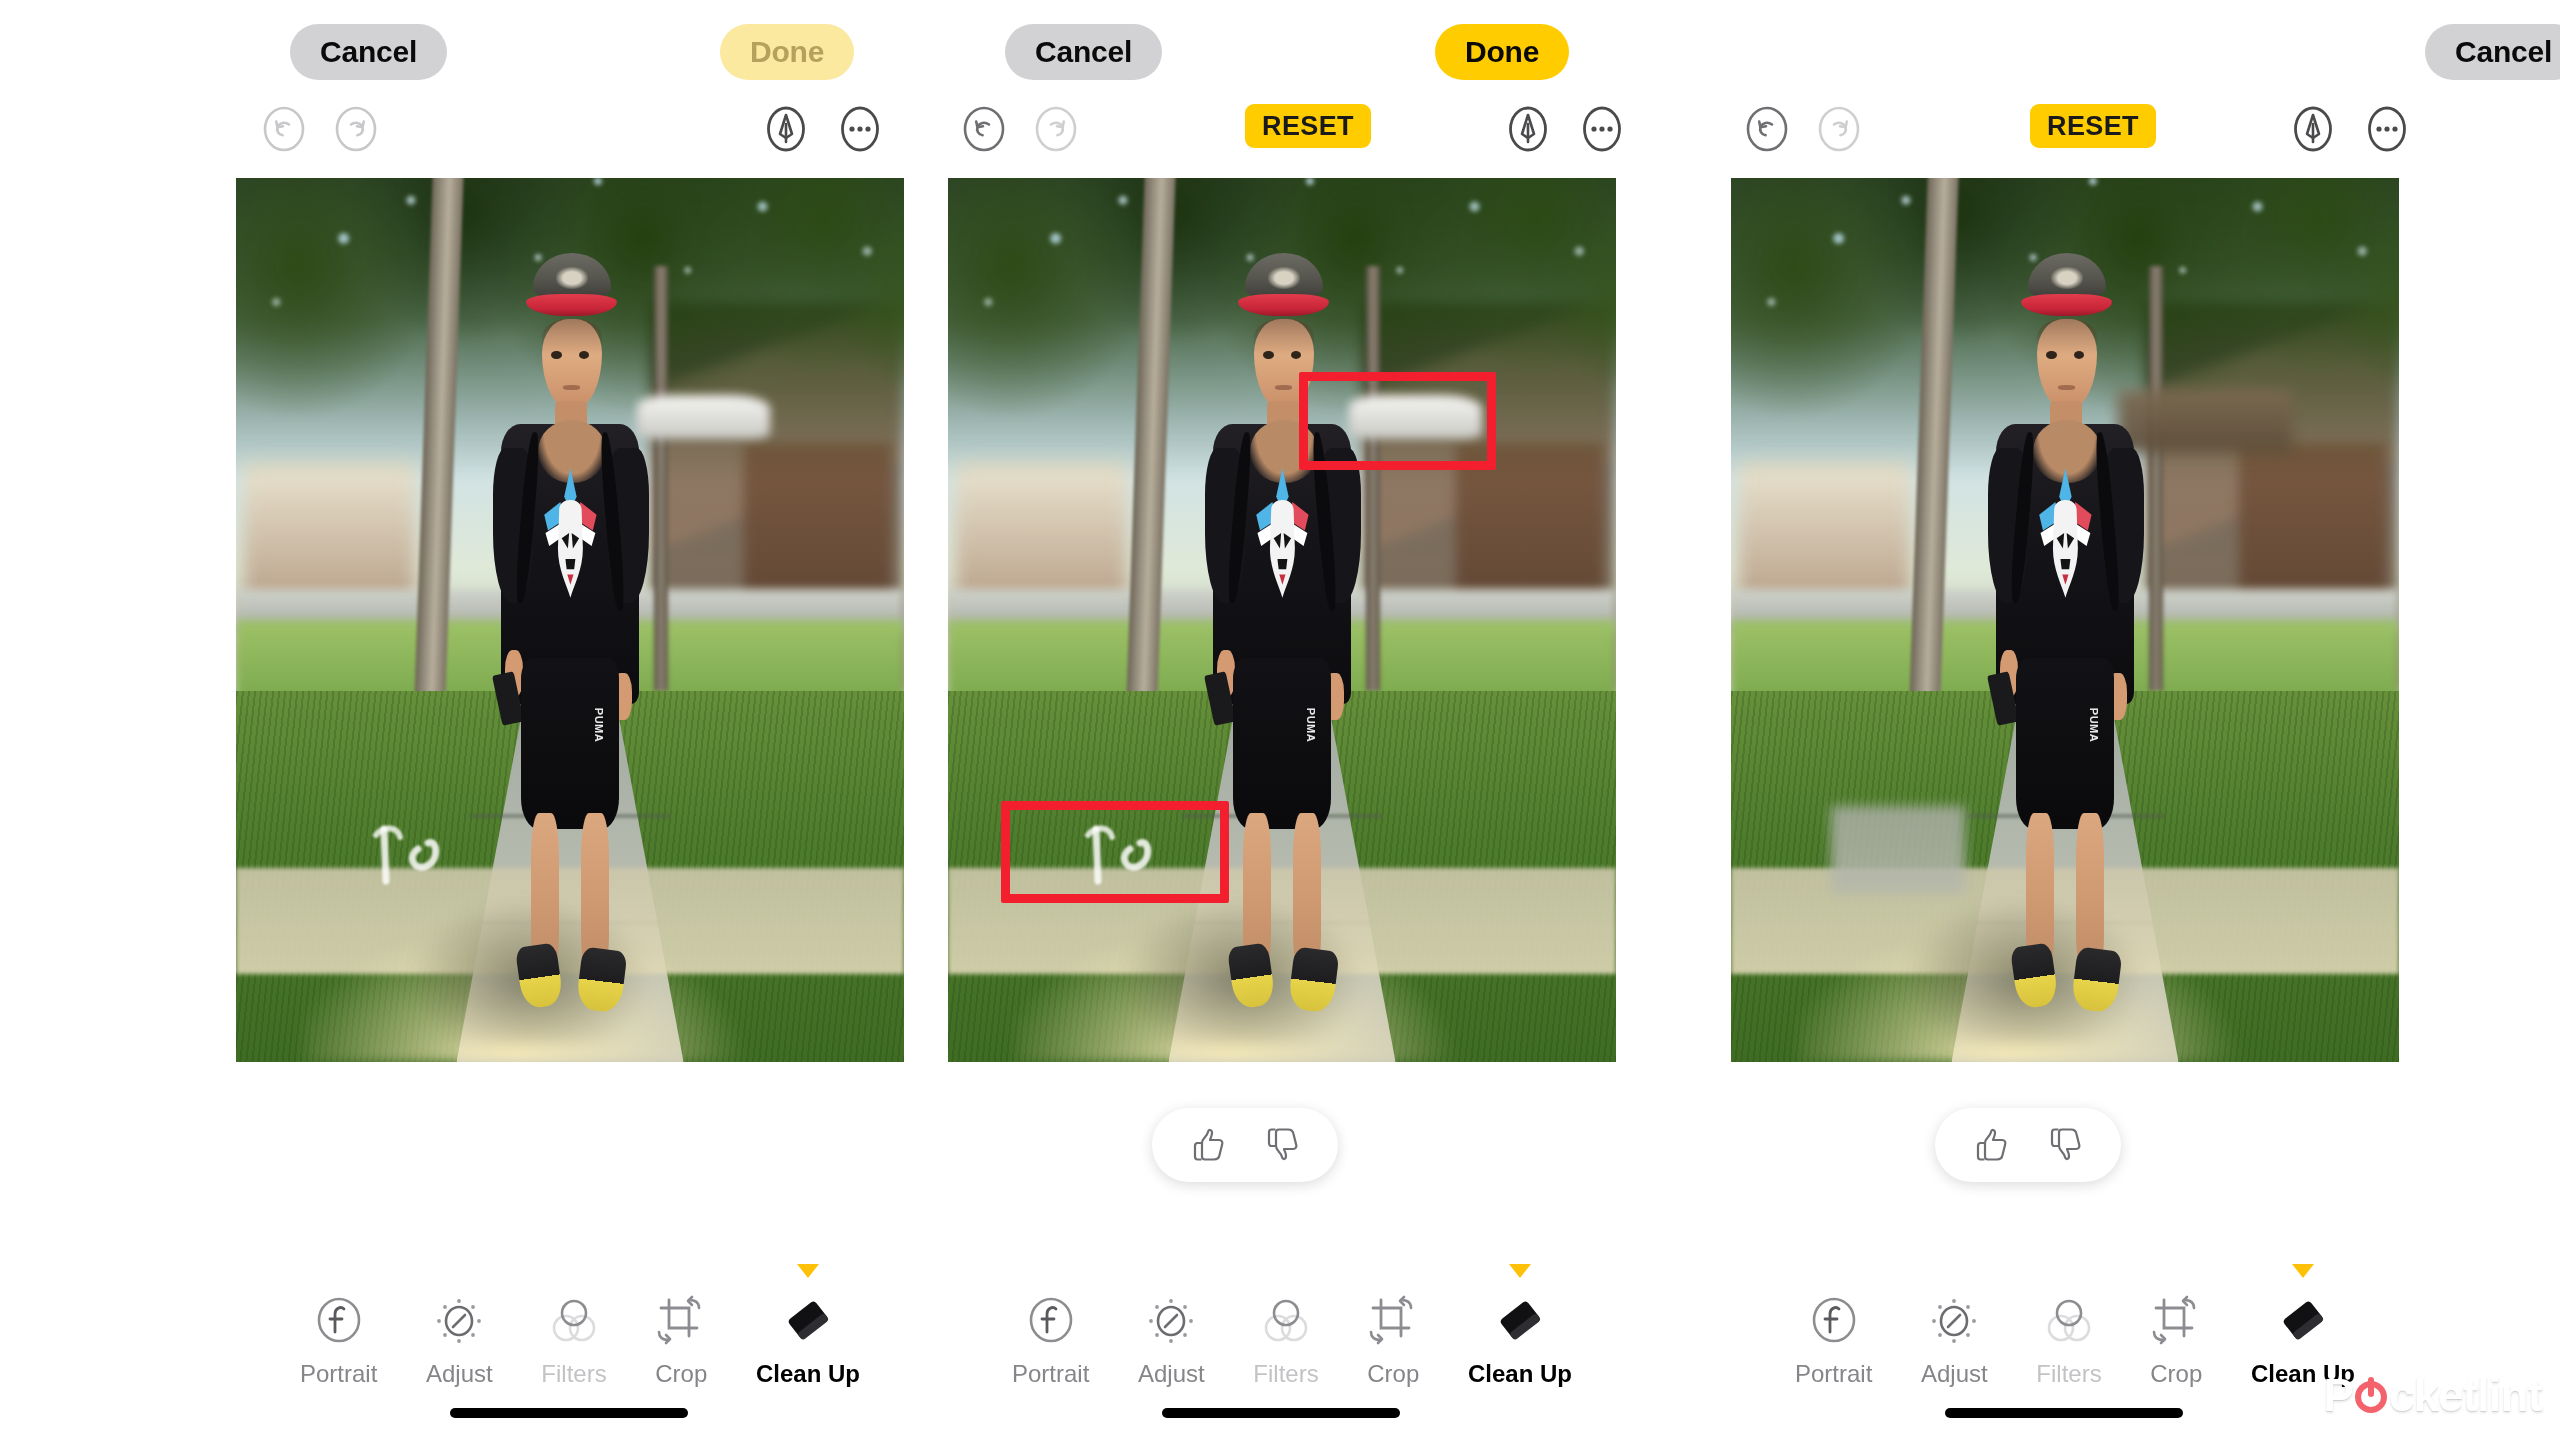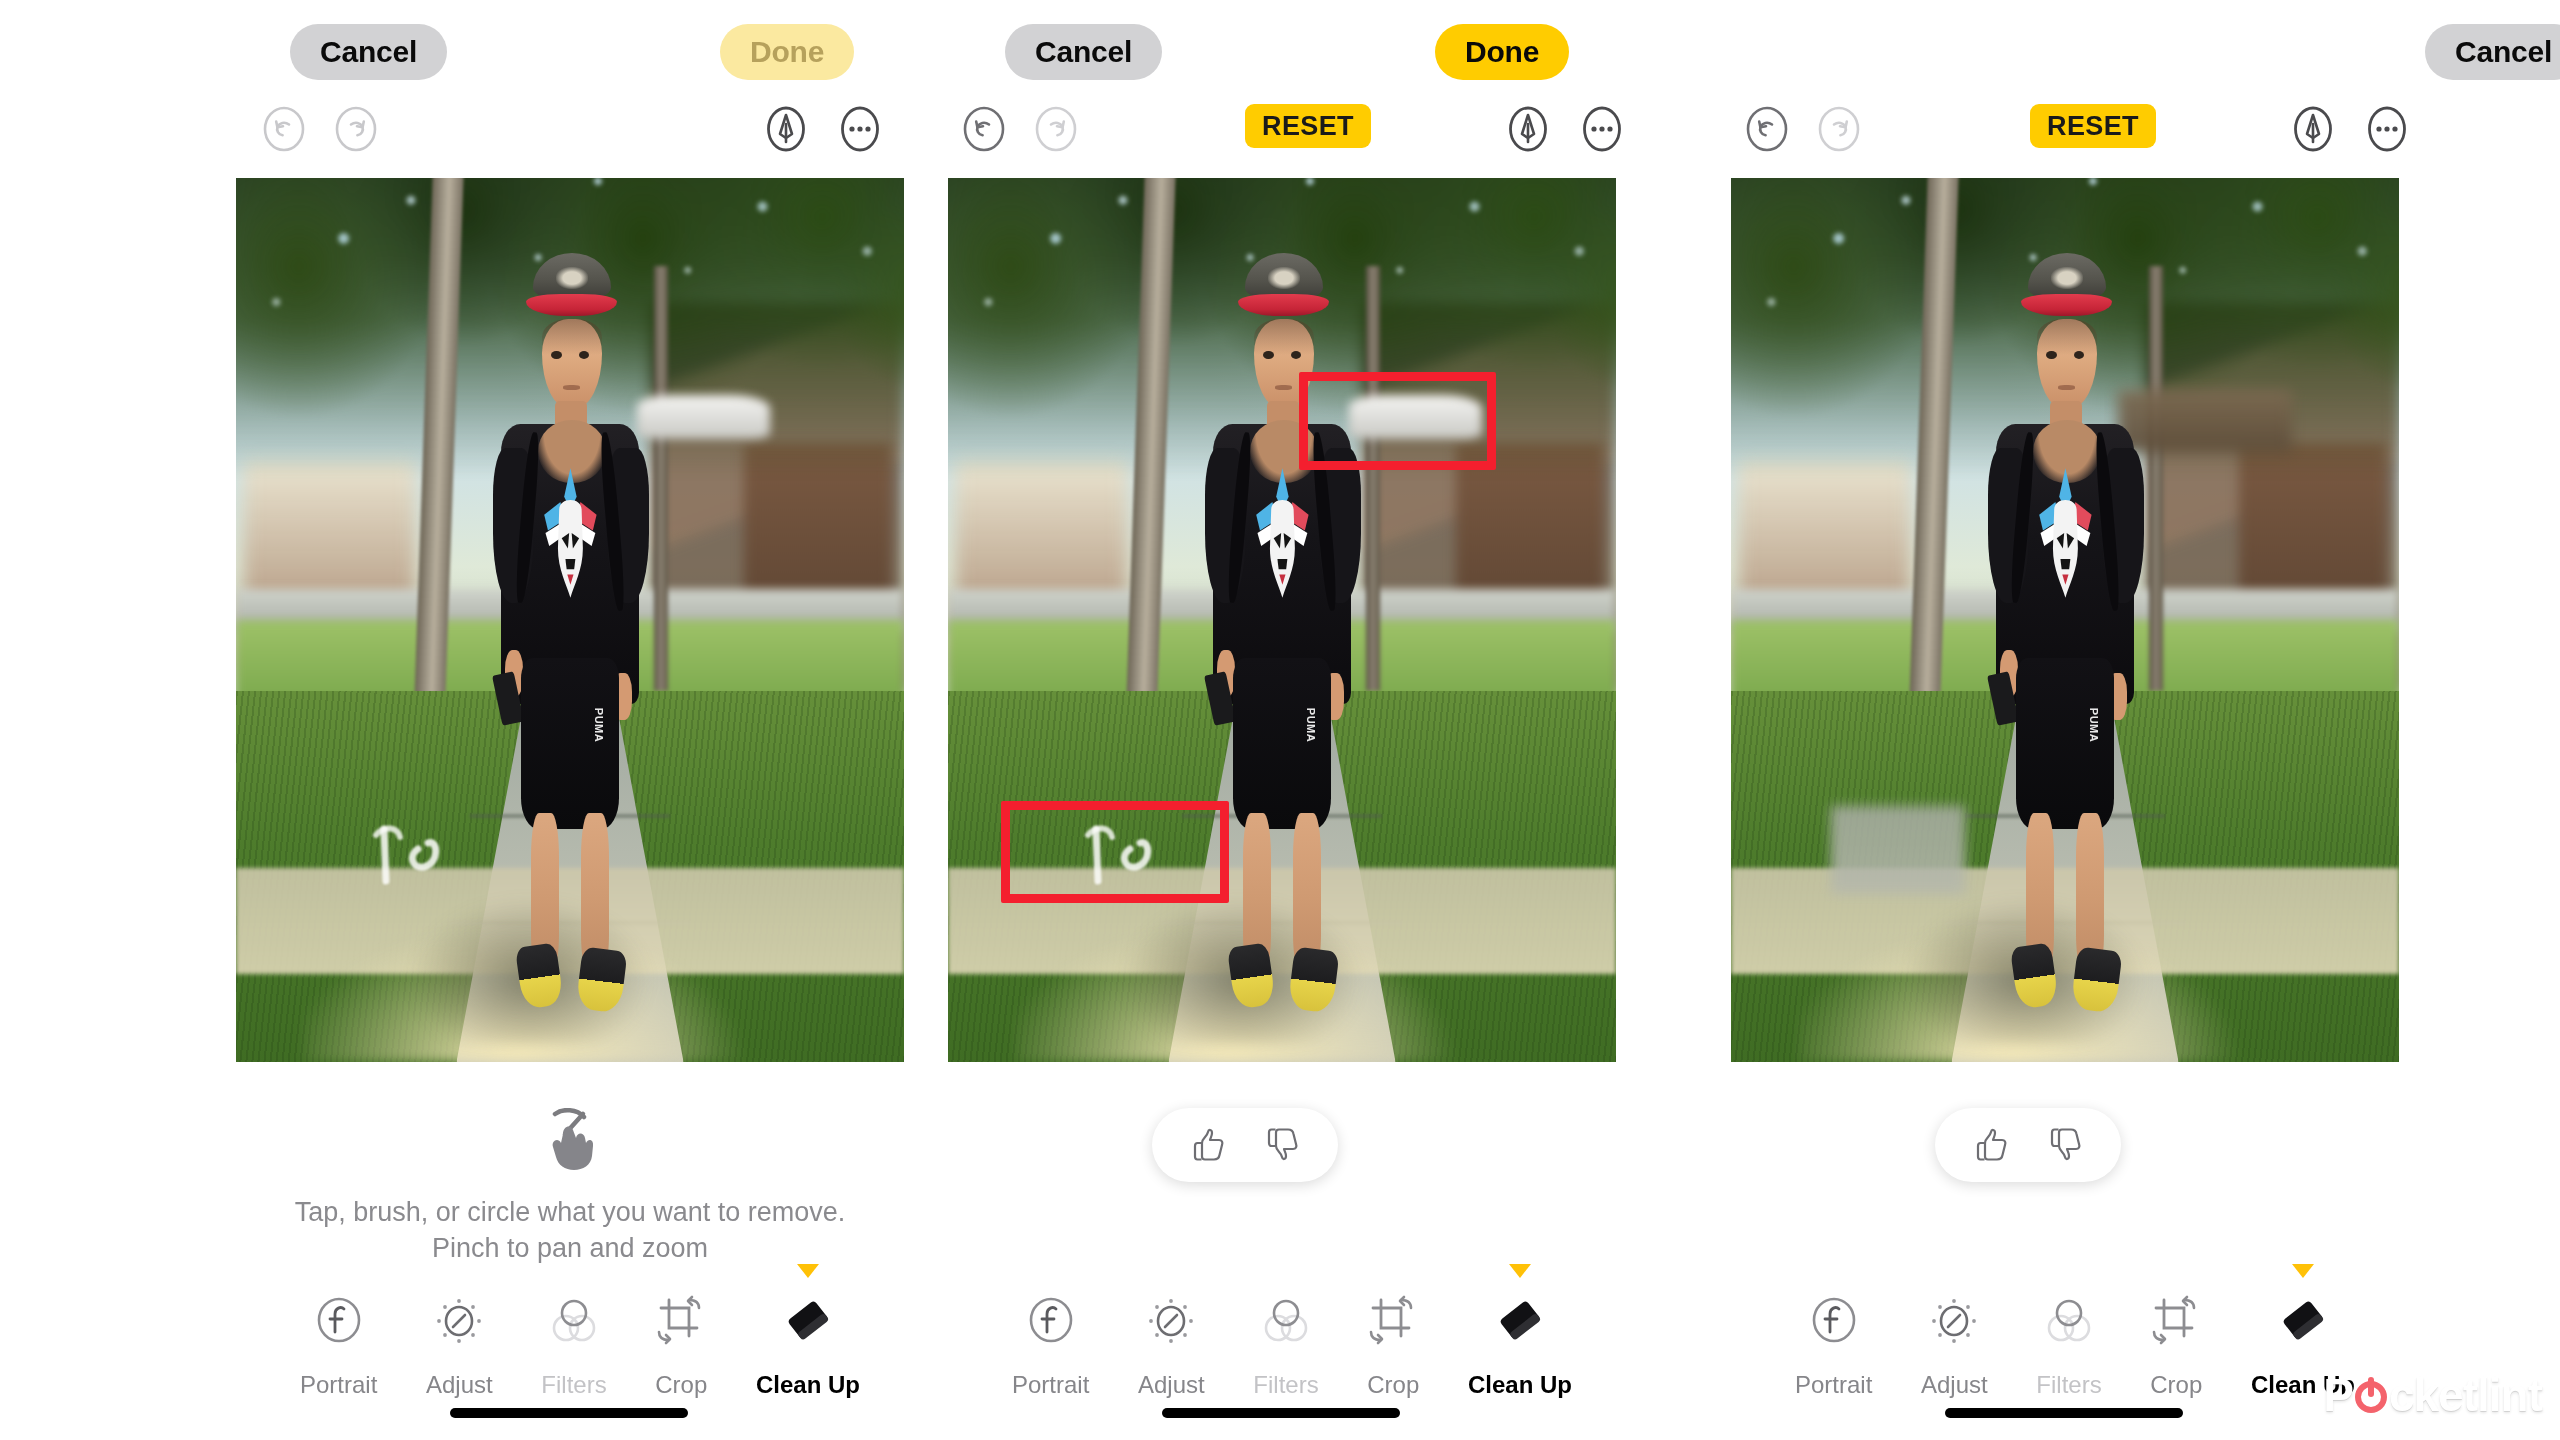--- a/index.html
+++ b/index.html
@@ -254,21 +254,21 @@
   .hint-icon { display: flex; justify-content: center; margin-bottom: 22px; }
   .hint-text {
     color: #8a8a8e; font-size: 27px; line-height: 1.35; font-weight: 400;
     white-space: pre-line;
   }
 
   
   .btools { position: absolute; display: flex; align-items: flex-end; }
   .btool {
     display: flex; flex-direction: column; align-items: center;
-    cursor: pointer; position: relative; gap: 11px;
+    cursor: pointer; position: relative;
   }
   .btool-ico { height: 60px; display: flex; align-items: center; justify-content: center; }
   .btool-lbl { margin-top: 10px; font-size: 24px; color: #86868a; font-weight: 400; }
   .btool.active .btool-lbl { color: #000; font-weight: 700; }
   .btool.dim .btool-lbl { color: #c3c3c6; }
   .btool-caret {
     position: absolute; top: -26px; left: 50%; transform: translateX(-50%);
     width: 0; height: 0; border-left: 11px solid transparent;
     border-right: 11px solid transparent; border-top: 14px solid #ffc107;
   }
@@ -413,31 +413,20 @@
         </div>
 
         <div class="boy-leg" style="left:29%;top:72%;width:15%;height:20%;"></div>
         <div class="boy-leg" style="left:56%;top:72%;width:15%;height:20%;"></div>
 
         <div class="boy-shoe" style="left:23%;top:89%;width:22%;height:8%;transform:rotate(-8deg);"></div>
         <div class="boy-shoe" style="left:55%;top:89.5%;width:24%;height:8%;transform:rotate(7deg);"></div>
       </div>
     </div>
 
-    <div class="hint" style="left:236px;top:1108px;width:668px;">
-      <div class="hint-icon">
-        <svg width="54" height="64" viewBox="0 0 54 64">
-          <path d="M12 6 C20 0 34 1 41 9" fill="none" stroke="#7c7c80" stroke-width="4.5" stroke-linecap="round"></path>
-          <path d="M40 6 L22 26" fill="none" stroke="#7c7c80" stroke-width="4.5" stroke-linecap="round"></path>
-          <path d="M20 26 C20 18 28 16 30 22 L33 30 C34 24 41 24 42 30 L43 35 C45 30 51 31 50 38 L49 48 C48 57 40 62 31 62 C22 62 15 57 13 49 L10 39 C8 33 15 29 18 35 Z" fill="#85858a"></path>
-        </svg>
-      </div>
-      <div class="hint-text">Tap, brush, or circle what you want to remove.
-Pinch to pan and zoom</div>
-    </div>
 
     <div class="btools" style="left:300px;top:1290px;width:560px;justify-content:space-between;">
       <div class="btool">
         <div class="btool-ico">
           <svg width="50" height="52" viewBox="0 0 50 52">
             <ellipse cx="25" cy="26" rx="20" ry="21" fill="none" stroke="#8d8d91" stroke-width="2.6"></ellipse>
             <path d="M21 38 V20 C21 14 27 12 30 15" fill="none" stroke="#5a5a5e" stroke-width="2.8" stroke-linecap="round"></path>
             <line x1="16" y1="25" x2="28" y2="25" stroke="#5a5a5e" stroke-width="2.8" stroke-linecap="round"></line>
           </svg>
         </div>

